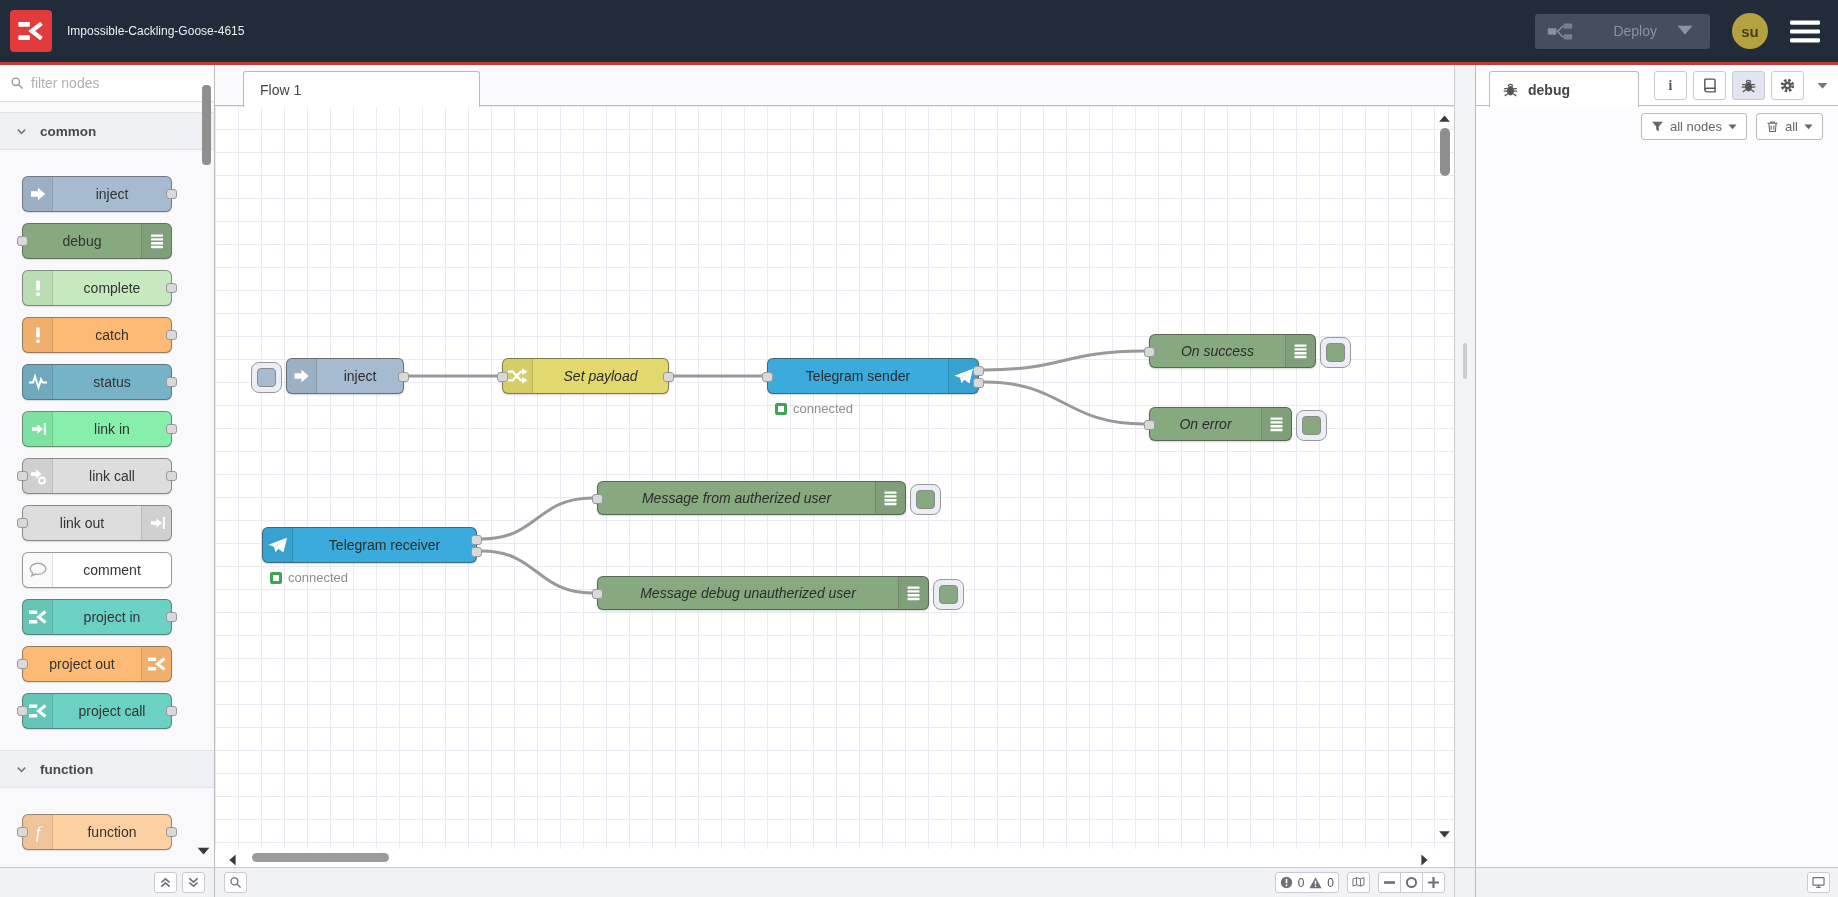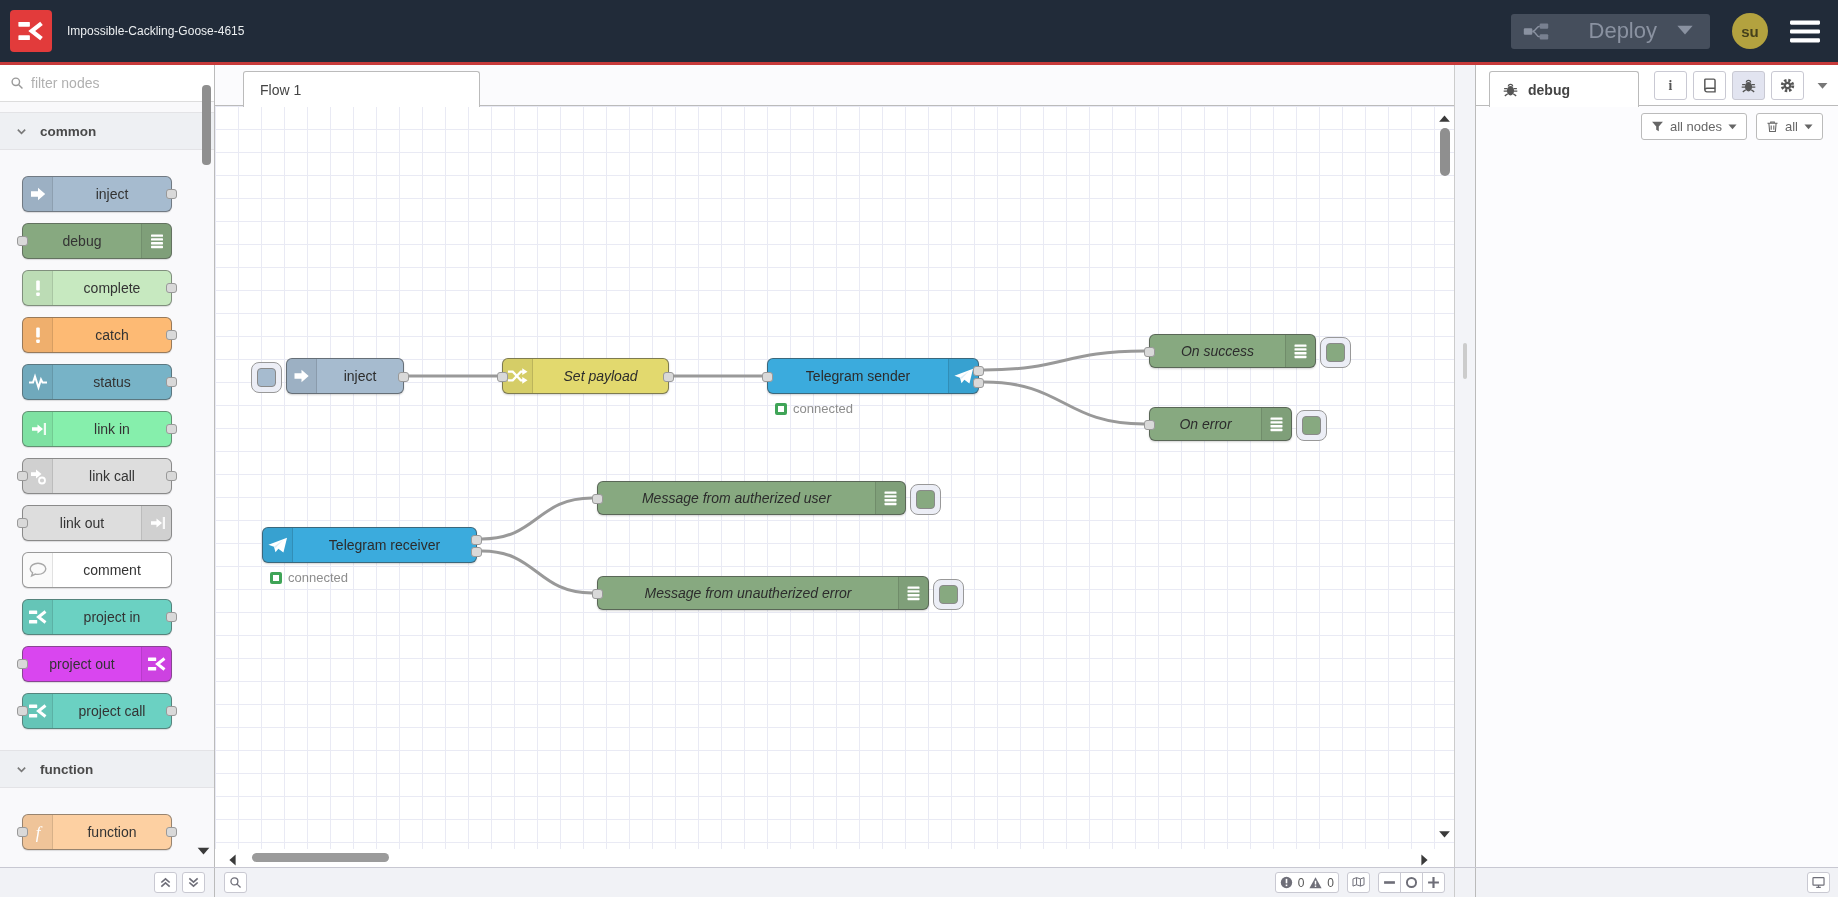--- a/index.html
+++ b/index.html
@@ -8,21 +8,21 @@
   .app { width:1838px; height:897px; display:flex; flex-direction:column; }
 
   
   .header { height:65px; background:#212b39; border-bottom:3px solid #c73a3a; display:flex; align-items:center; flex:0 0 auto; }
   .logo { width:42px; height:42px; margin-left:10px; background:#e23b3b; border-radius:4px; display:flex; align-items:center; justify-content:center; }
   .logo svg { width:28px; height:28px; }
   .app-title { color:#eceff1; font-size:12px; margin-left:15px; }
   .header-right { margin-left:auto; display:flex; align-items:center; gap:22px; margin-right:18px; }
   .deploy-btn { height:35px; background:#454e5c; border-radius:3px; display:flex; align-items:center; padding:0 12px; gap:9px; color:#8a92a1; cursor:default; }
   .deploy-btn .ico svg { width:26px; height:17px; display:block; }
-  .deploy-label { font-size:22px;margin-left:31px; }
+  .deploy-label { font-size:14px;margin-left:31px; }
   .deploy-caret { margin-left:6px; color:#8a92a1; }
   .deploy-caret svg { width:11px; height:11px; }
   .avatar { width:36px; height:36px; border-radius:50%; background:#b3a23f; color:#45411c; display:flex; align-items:center; justify-content:center; font-size:15px; font-weight:bold; cursor:pointer; }
   .hamburger { width:30px; height:22px; cursor:pointer; }
   .hamburger svg { width:100%; height:100%; }
 
   
   .main { flex:1; display:flex; min-height:0; }
 
   
@@ -307,21 +307,21 @@
                   <svg viewBox="0 0 20 20">
                     <rect x="1" y="3.5" width="8.2" height="3.4" rx="0.5" fill="#fff"></rect>
                     <rect x="1" y="13.1" width="8.2" height="3.4" rx="0.5" fill="#fff"></rect>
                     <path d="M17.5 4.5L10.5 10l7 5.5" fill="none" stroke="#fff" stroke-width="3"></path>
                   </svg>
                 </span>
               </div>
               <div class="pn-label" style="left: 30px;">project in</div>
               <div class="port out"></div>
             </div>
-            <div class="palette-node" style="background: #d946ef;">
+            <div class="palette-node" style="background: #fdba74;">
               <div class="pn-icon right">
                 <span class="ico" style="display: inline-flex; align-items: center;">
                   <svg viewBox="0 0 20 20">
                     <rect x="1" y="3.5" width="8.2" height="3.4" rx="0.5" fill="#fff"></rect>
                     <rect x="1" y="13.1" width="8.2" height="3.4" rx="0.5" fill="#fff"></rect>
                     <path d="M17.5 4.5L10.5 10l7 5.5" fill="none" stroke="#fff" stroke-width="3"></path>
                   </svg>
                 </span>
               </div>
               <div class="pn-label" style="right: 30px;">project out</div>
@@ -551,21 +551,21 @@
                 <svg viewBox="0 0 20 20">
                   <g fill="#fff">
                     <rect x="4" y="3.4" width="12" height="2.4" rx="0.6"></rect>
                     <rect x="4" y="7.2" width="12" height="2.4" rx="0.6"></rect>
                     <rect x="4" y="11" width="12" height="2.4" rx="0.6"></rect>
                     <rect x="4" y="14.8" width="12" height="2.4" rx="0.6"></rect>
                   </g>
                 </svg>
               </span>
             </div>
-            <div class="fn-label i" style="right: 30px;">Message from unautherized error</div>
+            <div class="fn-label i" style="right: 30px;">Message debug unautherized user</div>
             <div class="port in" style="top: 12px;"></div>
             <div class="fn-button right" style="top: 1.5px; right: -36px;">
               <div class="inner" style="background: rgb(135, 169, 128);"></div>
             </div>
           </div>
         </div>
       <div class="hscroll">
         <span class="hscroll-left"><span class="ico" style="display: inline-flex; align-items: center;">
               <svg viewBox="0 0 10 10">
                 <path d="M7.2 0.5v9L2 5z" fill="currentColor"></path>

